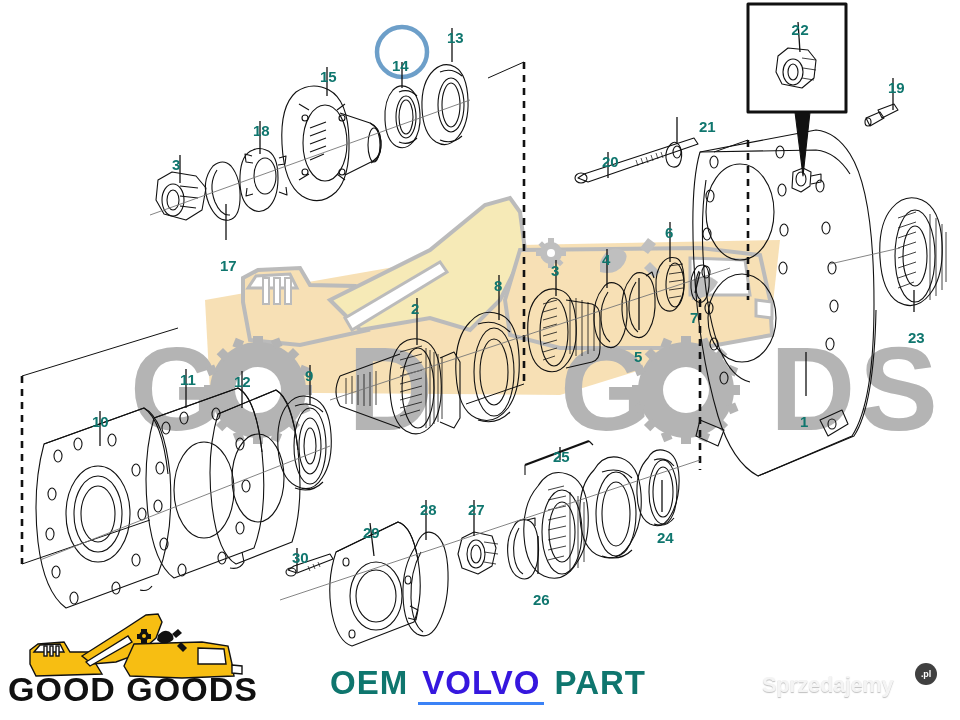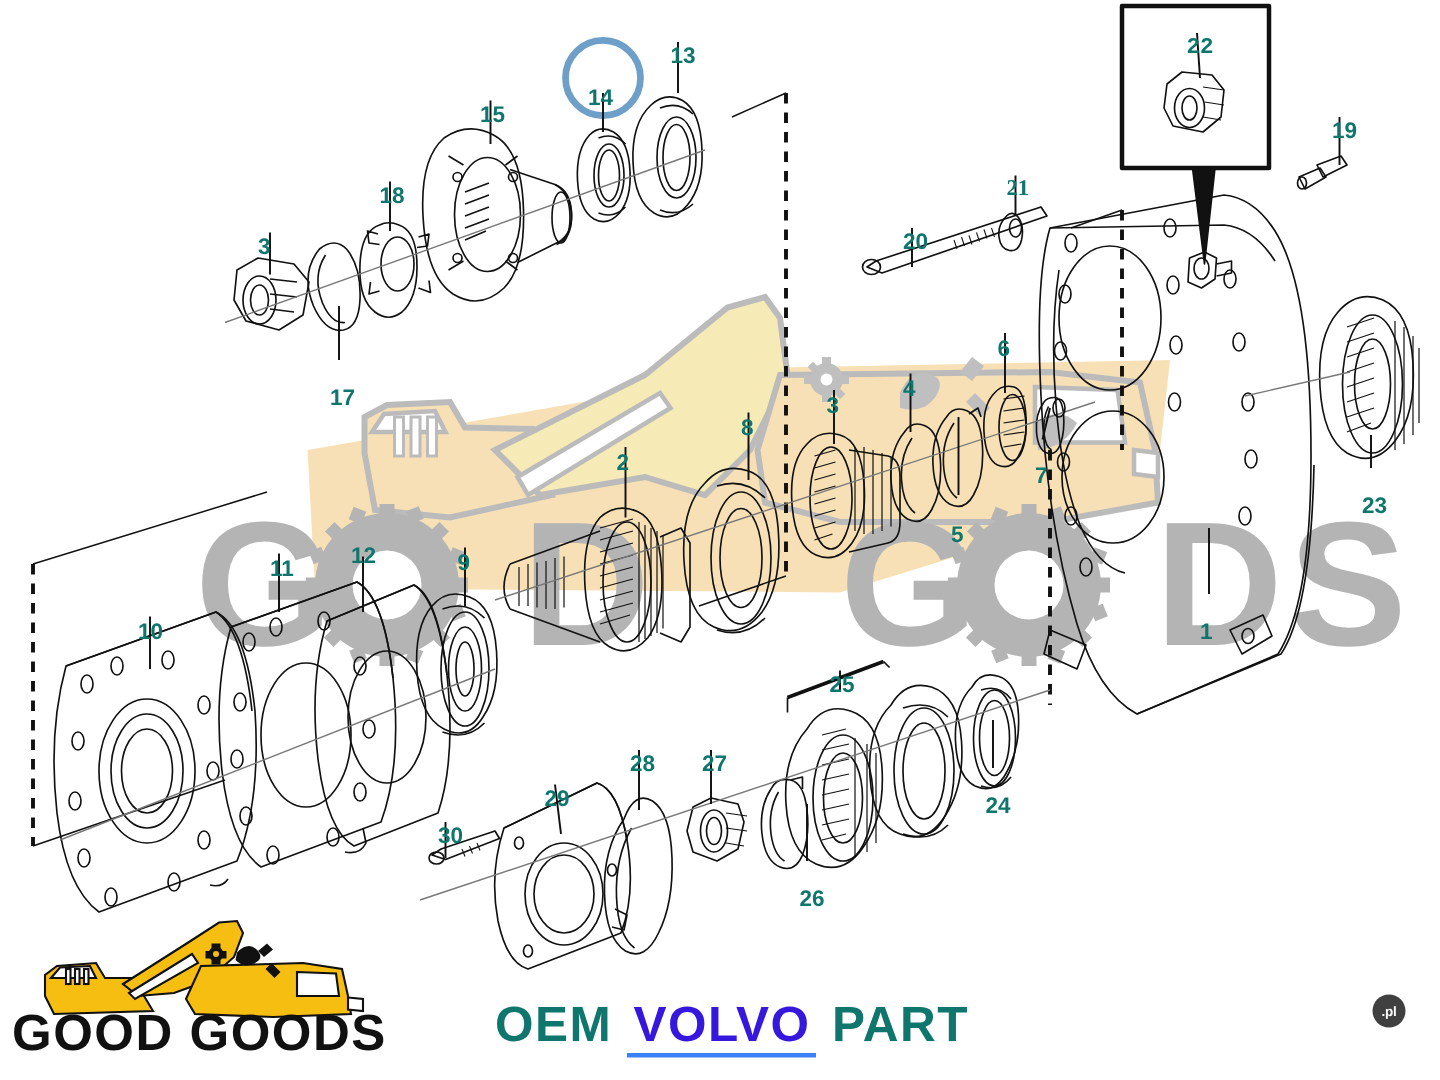--- a/index.html
+++ b/index.html
@@ -566,30 +566,30 @@
       <div class="callout" style="left: 411px; top: 289px;">2</div>
       <div class="callout" style="left: 551px; top: 251px;">3</div>
       <div class="callout" style="left: 602px; top: 240px;">4</div>
       <div class="callout" style="left: 634px; top: 337px;">5</div>
       <div class="callout" style="left: 665px; top: 213px;">6</div>
       <div class="callout" style="left: 690px; top: 298px;">7</div>
       <div class="callout" style="left: 494px; top: 266px;">8</div>
       <div class="callout" style="left: 305px; top: 356px;">9</div>
       <div class="callout" style="left: 92px; top: 402px;">10</div>
       <div class="callout" style="left: 180px; top: 360px;">11</div>
-      <div class="callout" style="left: 234px; top: 351px;">12</div>
+      <div class="callout" style="left: 234px; top: 362px;">12</div>
       <div class="callout" style="left: 447px; top: 18px;">13</div>
       <div class="callout" style="left: 392px; top: 46px;">14</div>
       <div class="callout" style="left: 320px; top: 57px;">15</div>
       <div class="callout" style="left: 172px; top: 145px;">3</div>
       <div class="callout" style="left: 220px; top: 246px;">17</div>
       <div class="callout" style="left: 253px; top: 111px;">18</div>
       <div class="callout" style="left: 888px; top: 68px;">19</div>
       <div class="callout" style="left: 602px; top: 142px;">20</div>
-      <div class="callout" style="left: 671px; top: 107px; font-family: Liberation Serif, serif;">21</div>
+      <div class="callout" style="left: 699px; top: 107px;">21</div>
       <div class="callout" style="left: 791px; top: 12px; font-family: Liberation Mono, monospace;">22</div>
       <div class="callout" style="left: 908px; top: 318px;">23</div>
       <div class="callout" style="left: 657px; top: 518px;">24</div>
       <div class="callout" style="left: 553px; top: 437px;">25</div>
       <div class="callout" style="left: 533px; top: 580px;">26</div>
       <div class="callout" style="left: 468px; top: 490px;">27</div>
       <div class="callout" style="left: 420px; top: 490px;">28</div>
       <div class="callout" style="left: 363px; top: 513px;">29</div>
       <div class="callout" style="left: 292px; top: 538px;">30</div>
     </div>
@@ -628,16 +628,17 @@
       </g>
     </svg>
     <div id="logo-text">GOOD GOODS</div>
 
     <div id="oem-part">
       <span class="gold">OEM</span>
       <span class="volvo">VOLVO</span>
       <span class="gold">PART</span>
     </div>
 
+    <div id="sprz">Sprzedajemy</div>
     <div id="sprz-badge">.pl</div>
   </div>
 
 </div>
 
 </body></html>

